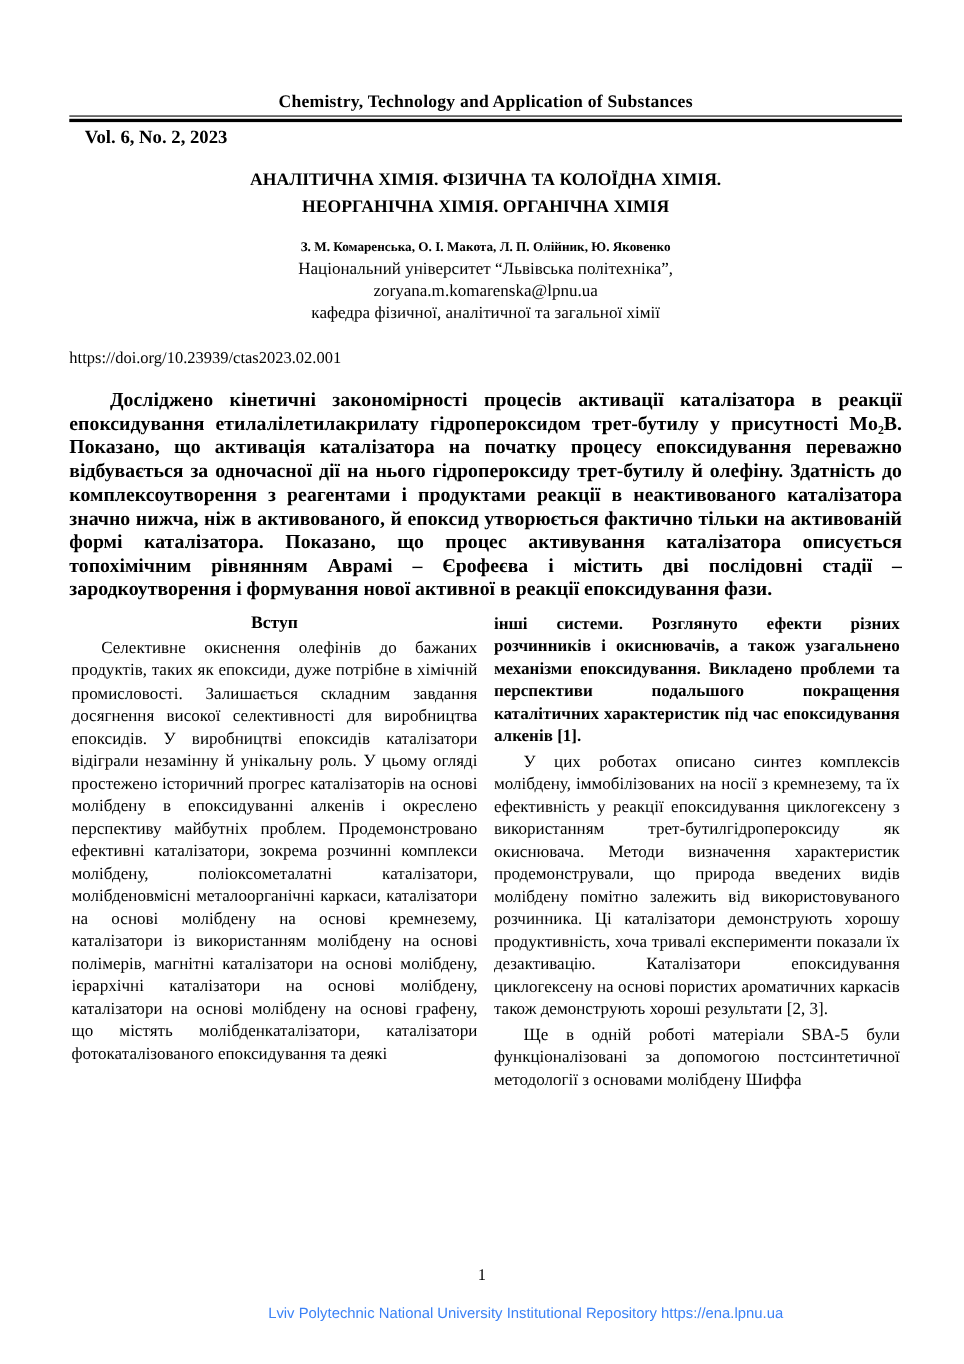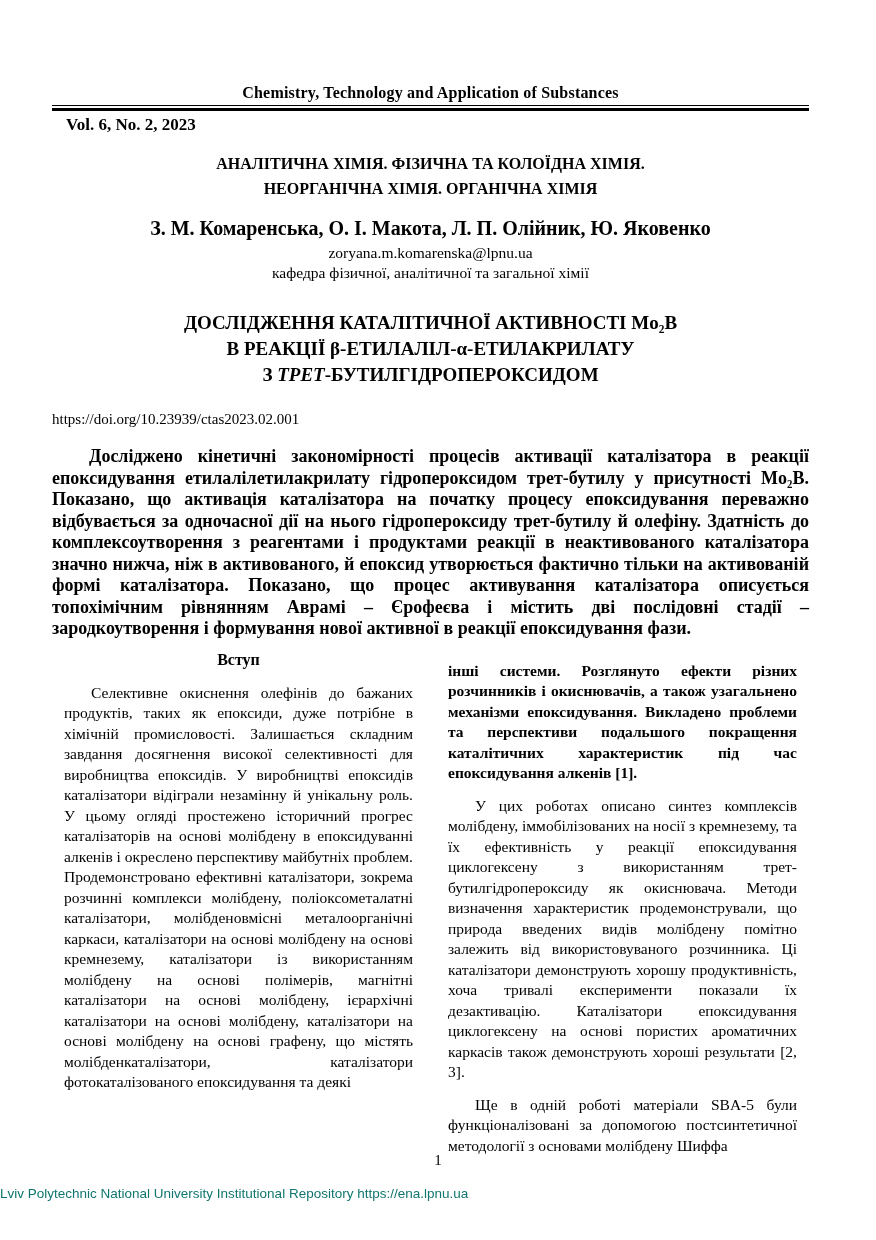--- a/index.html
+++ b/index.html
@@ -1,79 +1,75 @@
 <!DOCTYPE html>
 <html lang="uk"><head>
 <meta charset="utf-8">
 <style>
   html,body { margin:0; padding:0; background:#fff; }
   .page {
     position:relative; width:876px; height:1240px; background:#ffffff;
     font-family:"Liberation Serif","DejaVu Serif",serif; color:#000; overflow:hidden;
   }
-  .content { position:absolute; left:52px; top:0; width:757px; }
+  .content { position:absolute; left:63px; top:0; width:757px; }
 
   .journal-header { margin-top:84px; text-align:center; font-weight:bold; font-size:16px; letter-spacing:.2px; }
   .rule { margin-top:3px; height:2px; border-top:1.5px solid #000; border-bottom:3px solid #000; }
   .vol-line { margin-top:4px; font-weight:bold; font-size:17px;margin-left:14px; }
 
   .section-title { margin:16px 0 0; font-size:16px; line-height:25px; font-weight:bold;
                    text-align:center; white-space:pre-line; }
 
-  .authors { margin-top:16px; text-align:center; font-weight:bold; font-size:20px; }
+  .authors { margin-top:16px; text-align:center; font-weight:bold; font-size:12px; }
   .affiliation { margin-top:3px; text-align:center; font-size:15.5px; line-height:20px; }
 
   .article-title { margin:27px 0 0; text-align:center; font-weight:bold; font-size:19px; line-height:26px; }
   .t-line { display:block; }
   .it { font-style:italic; }
 
   .doi { margin-top:23px; font-size:15px; font-weight:normal; }
 
   .abstract { margin:18px 0 0; font-size:18px; line-height:21.5px; font-weight:bold;
               text-align:justify; text-indent:37px; hyphens:auto; }
   .keywords { margin:0; }
 
   .columns { margin-top:9px; display:flex; gap:11px; }
   .col { width:373px; }
   .intro-heading { margin:0 0 1px; text-align:center; font-size:16px; line-height:22px; font-weight:bold; }
-  .body-p { margin:12px; font-size:15.5px; line-height:20.5px; text-align:justify; hyphens:auto; }
+  .body-p { margin:2px; font-size:15.5px; line-height:20.5px; text-align:justify; hyphens:auto; }
   .indent { text-indent:27px; }
   .bold-p { font-weight:bold; }
 
   .page-number { position:absolute; top:1152px; left:0; width:876px; text-align:center; font-size:15px; }
-  .repo-footer { position:absolute; top:1186px; left:0; width:712px; text-align:left;
-                 font-family:"Liberation Sans","DejaVu Sans",sans-serif; font-size:13.5px; color:#0f766e; }
+  .repo-footer { position:absolute; top:1186px; left:0; width:712px; text-align:right;
+                 font-family:"Liberation Sans","DejaVu Sans",sans-serif; font-size:13.5px; color:#3b82f6; }
 </style>
 </head>
 <body>
 
 <div class="page">
   <div class="content">
 
     <div class="journal-header">Chemistry, Technology and Application of Substances</div>
 
     <div class="rule"></div>
 
     <div class="vol-line">Vol. 6, No. 2, 2023</div>
 
     <h1 class="section-title">АНАЛІТИЧНА ХІМІЯ. ФІЗИЧНА ТА КОЛОЇДНА ХІМІЯ.
 НЕОРГАНІЧНА ХІМІЯ. ОРГАНІЧНА ХІМІЯ</h1>
 
     <div class="authors">З. М. Комаренська, О. І. Макота, Л. П. Олійник, Ю. Яковенко</div>
 
     <div class="affiliation">
+      <div>Національний університет “Львівська політехніка”,</div>
       <div>zoryana.m.komarenska@lpnu.ua</div>
       <div>кафедра фізичної, аналітичної та загальної хімії</div>
     </div>
 
-    <h2 class="article-title">
-      <span class="t-line">ДОСЛІДЖЕННЯ КАТАЛІТИЧНОЇ АКТИВНОСТІ Mo₂B</span>
-      <span class="t-line">В РЕАКЦІЇ β-ЕТИЛАЛІЛ-α-ЕТИЛАКРИЛАТУ</span>
-      <span class="t-line"><span>З </span><span class="it">ТРЕТ</span><span>-БУТИЛГІДРОПЕРОКСИДОМ</span></span>
-    </h2>
 
     <div class="doi">https://doi.org/10.23939/ctas2023.02.001</div>
 
     <p class="abstract">Досліджено кінетичні закономірності процесів активації каталізатора в реакції епоксидування етилалілетилакрилату гідропероксидом трет-бутилу у присутності Mo₂B. Показано, що активація каталізатора на початку процесу епоксидування переважно відбувається за одночасної дії на нього гідропероксиду трет-бутилу й олефіну. Здатність до комплексоутворення з реагентами і продуктами реакції в неактивованого каталізатора значно нижча, ніж в активованого, й епоксид утворюється фактично тільки на активованій формі каталізатора. Показано, що процес активування каталізатора описується топохімічним рівнянням Аврамі – Єрофеєва і містить дві послідовні стадії – зародкоутворення і формування нової активної в реакції епоксидування фази.</p>
 
 
     <div class="columns">
       <div class="col">
         <h3 class="intro-heading">Вступ</h3>
         <p class="body-p indent">Селективне окиснення олефінів до бажаних продуктів, таких як епоксиди, дуже потрібне в хімічній промисловості. Залишається складним завдання досягнення високої селективності для виробництва епоксидів. У виробництві епоксидів каталізатори відіграли незамінну й унікальну роль. У цьому огляді простежено історичний прогрес каталізаторів на основі молібдену в епоксидуванні алкенів і окреслено перспективу майбутніх проблем. Продемонстровано ефективні каталізатори, зокрема розчинні комплекси молібдену, поліоксометалатні каталізатори, молібденовмісні металоорганічні каркаси, каталізатори на основі молібдену на основі кремнезему, каталізатори із використанням молібдену на основі полімерів, магнітні каталізатори на основі молібдену, ієрархічні каталізатори на основі молібдену, каталізатори на основі молібдену на основі графену, що містять молібденкаталізатори, каталізатори фотокаталізованого епоксидування та деякі</p>

